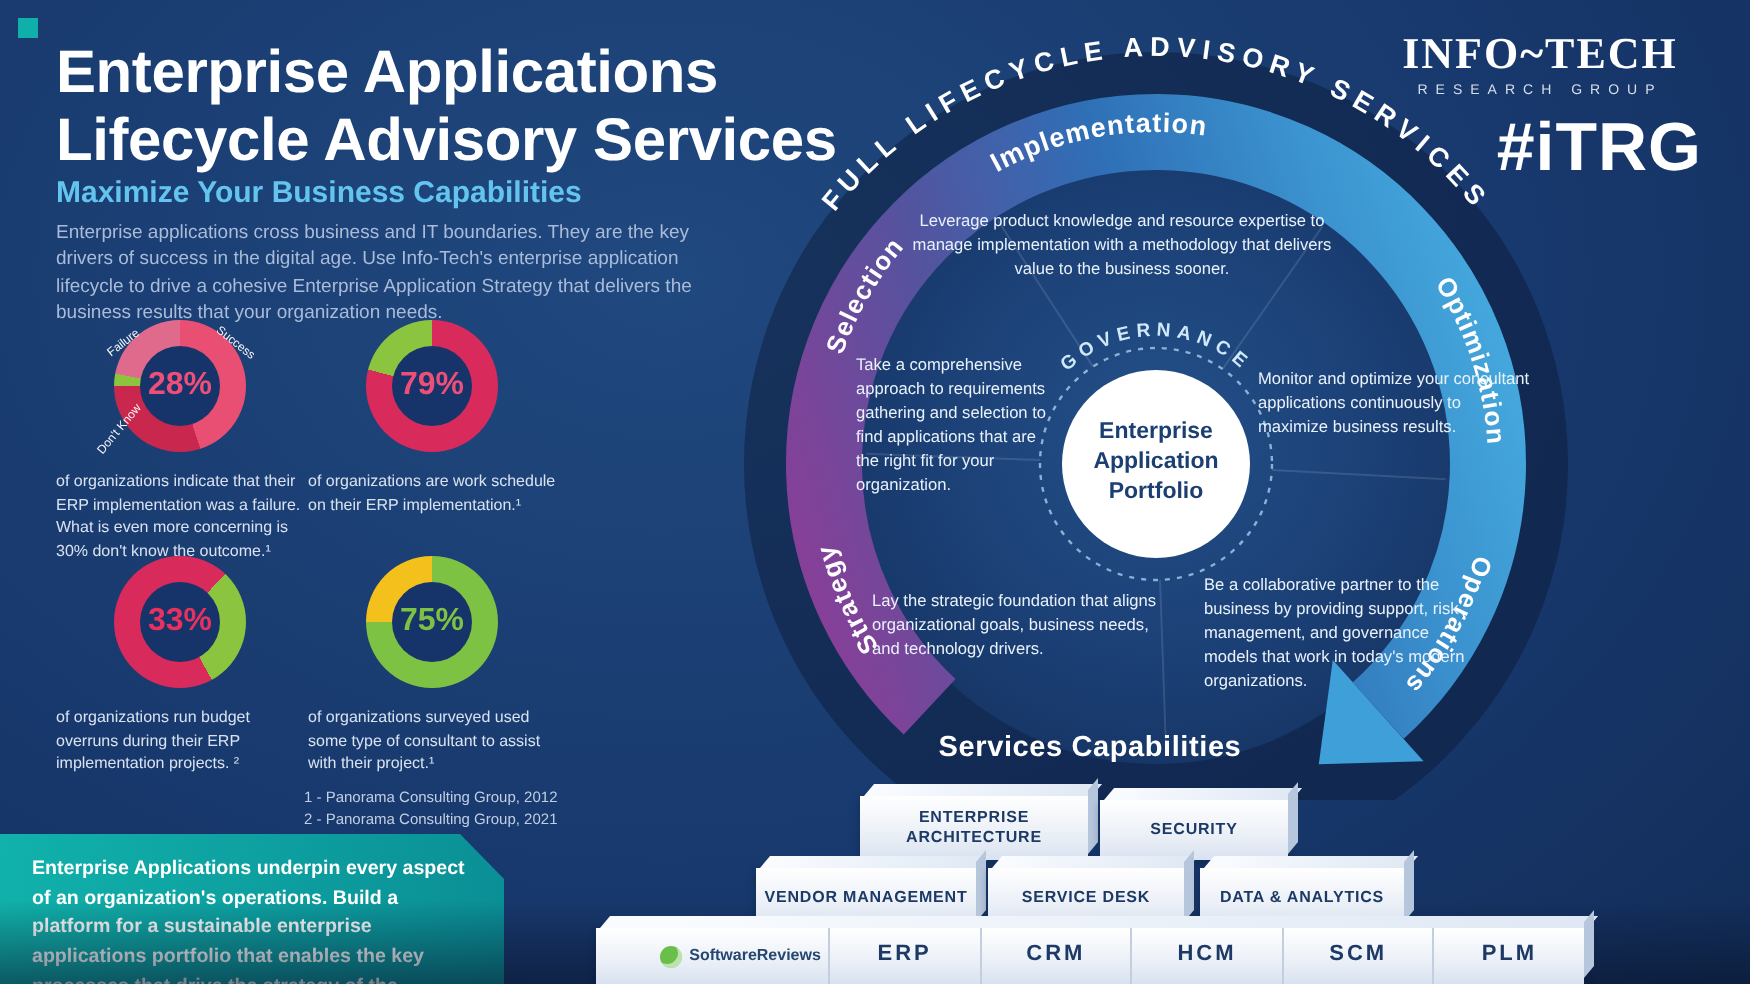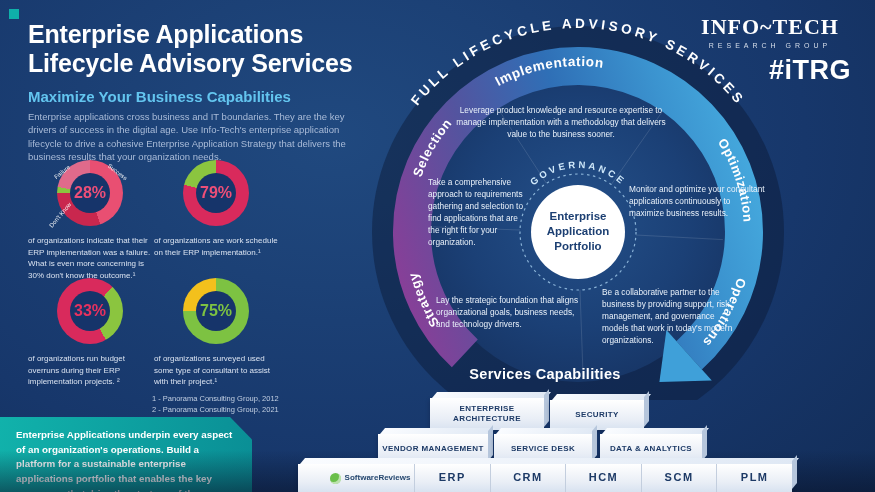--- a/index.html
+++ b/index.html
@@ -3,21 +3,21 @@
 <meta charset="utf-8">
 <style>
   html,body{margin:0;padding:0;background:#0d2347;}
   #canvas{
     position:relative;width:875px;height:492px;overflow:hidden;
     font-family:"Liberation Sans",sans-serif;color:#fff;
     background:radial-gradient(120% 150% at 38% 28%, #20497f 0%, #17376b 45%, #112a53 78%, #0d2347 100%);
   }
   
   .corner-accent{position:absolute;left:9px;top:9px;width:10px;height:10px;background:#0fb0aa;}
-  .title{position:absolute;left:28px;top:20px;font-size:25px;font-weight:800;line-height:1.14;letter-spacing:-.2px;}
+  .title{position:absolute;left:28px;top:20px;font-size:30px;font-weight:800;line-height:1.14;letter-spacing:-.2px;}
   .subtitle{position:absolute;left:28px;top:88px;font-size:15px;font-weight:bold;color:#63c5ef;}
   .intro{position:absolute;left:28px;top:110px;width:334px;font-size:9.5px;line-height:1.42;color:#a9bbd8;}
   .stat{position:absolute;width:128px;}
   .stat.s0{left:26px;top:160px;} .stat.s1{left:152px;top:160px;}
   .stat.s2{left:26px;top:278px;} .stat.s3{left:152px;top:278px;}
   .donut{position:relative;width:66px;height:66px;border-radius:50%;margin:0 auto;}
   .hole{position:absolute;inset:13px;border-radius:50%;background:#16346a;display:flex;align-items:center;justify-content:center;}
   .donut-value{font-size:16px;font-weight:800;}
   .ring-label{position:absolute;font-size:6px;color:#fff;white-space:nowrap;opacity:.95;}
   .rl-failure{left:-4px;top:9px;transform:rotate(-38deg);}
@@ -28,21 +28,21 @@
   .callout{
     position:absolute;left:0;top:417px;width:252px;height:75px;box-sizing:border-box;
     padding:11px 16px 10px 16px;font-size:9.8px;line-height:1.5;font-weight:600;color:#fff;
     background:linear-gradient(100deg,#11b2ab 0%,#0a8e95 100%);
     clip-path:polygon(0 0, calc(100% - 22px) 0, 100% 30%, 100% 100%, 0 100%);
   }
   
   .brand{position:absolute;right:24px;top:14px;width:162px;text-align:center;}
   .brand-top{font-family:"Liberation Serif",serif;font-size:22px;font-weight:bold;letter-spacing:1px;}
   .brand-sub{font-size:7px;letter-spacing:4px;color:#d7dfeb;margin-top:2px;}
-  .brand-itrg{font-size:27px;font-weight:800;letter-spacing:.5px;margin-top:6px;text-align:right;}
+  .brand-itrg{font-size:34px;font-weight:800;letter-spacing:.5px;margin-top:6px;text-align:right;}
   
   .desc{position:absolute;color:#e9f1fa;font-size:8.3px;line-height:1.45;}
   #desc-impl{left:455px;top:104px;width:212px;text-align:center;}
   #desc-sel{left:428px;top:176px;width:102px;}
   #desc-opt{left:629px;top:183px;width:136px;}
   #desc-strat{left:436px;top:294px;width:152px;}
   #desc-ops{left:602px;top:286px;width:134px;}
   #center-label{position:absolute;left:536px;top:209px;width:84px;text-align:center;color:#1c3f72;font-size:11.5px;line-height:1.3;font-weight:600;}
   
   .floor{position:absolute;left:0;right:0;top:450px;bottom:0;background:linear-gradient(180deg,rgba(8,18,40,0),rgba(8,18,40,.55));}

